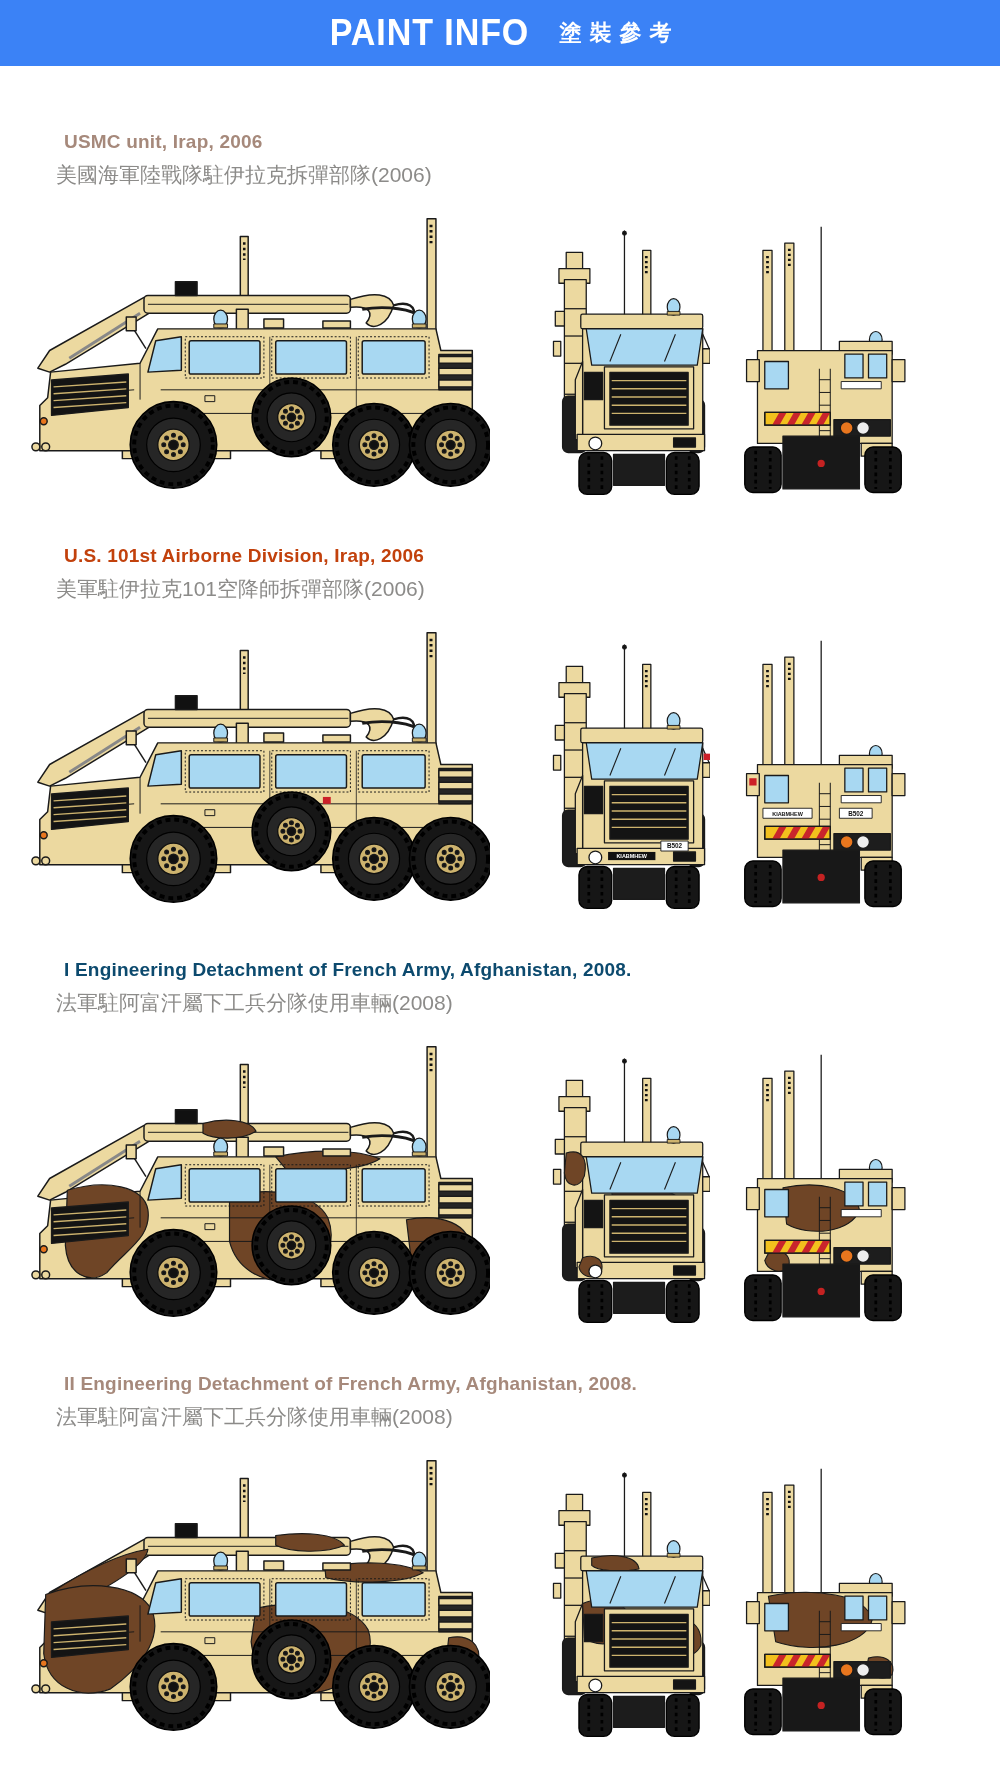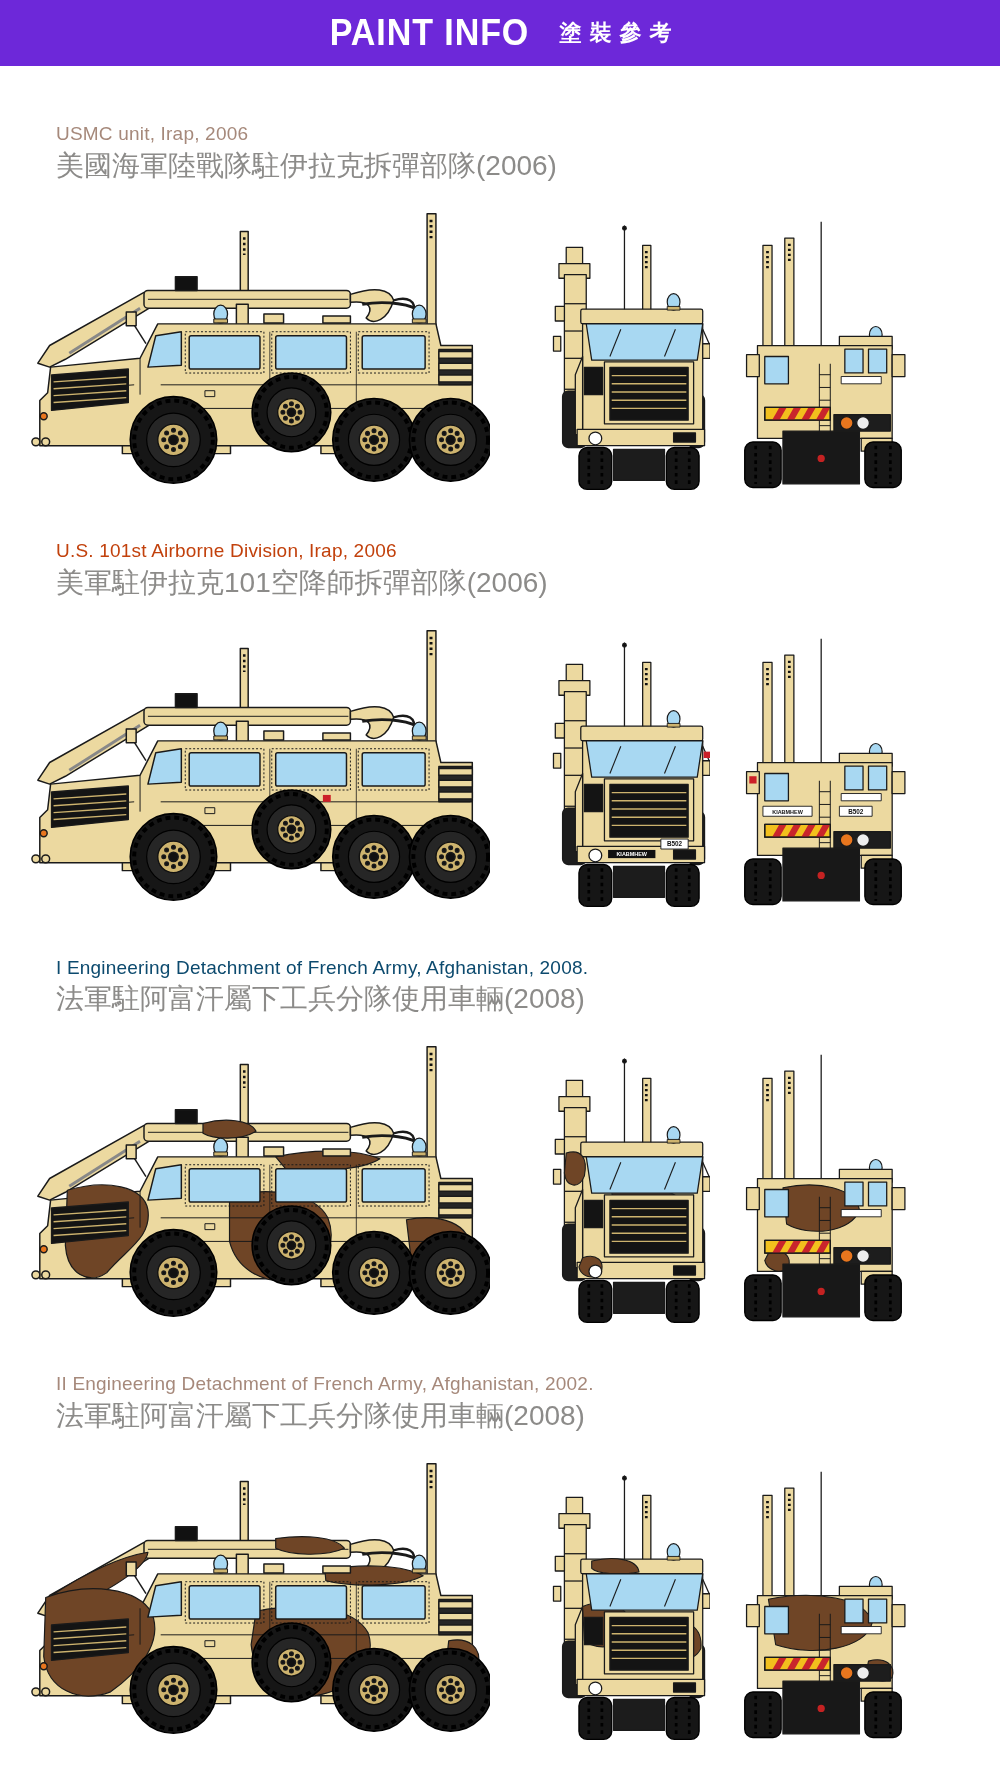--- a/index.html
+++ b/index.html
@@ -3,33 +3,33 @@
 <meta charset="utf-8">
 <style>
   html,body{margin:0;padding:0;background:#ffffff;}
   body{width:1000px;height:1773px;position:relative;font-family:"Liberation Sans",sans-serif;overflow:hidden;}
   .header-bar{width:1000px;height:66px;display:flex;align-items:center;justify-content:center;gap:22px;}
   .header-title-en{color:#fff;font-size:37px;font-weight:800;letter-spacing:1px;transform:scaleX(.92);}
   .header-title-zh{color:#fff;font-size:22px;font-weight:700;letter-spacing:8px;}
   .sheet{padding:56px 0 0 0;}
   .scheme{margin:0 0 46px 0;}
   .scheme-head{margin-left:56px;line-height:1.25;}
-  .title-en{font-size:19px;font-weight:400;letter-spacing:.2px;margin:0;}
-  .title-zh{font-size:28px;margin-top:2px;}
+  .title-en{font-size:19px;font-weight:700;letter-spacing:.2px;margin:8px;}
+  .title-zh{font-size:21px;margin-top:2px;}
   .views{display:flex;align-items:flex-end;margin-left:28px;margin-top:8px;height:302px;}
   .view{display:block;}
   .view svg{display:block;}
   .view-side{width:462px;}
   .view-front{width:182px;margin-left:38px;}
   .view-rear{width:182px;margin-left:22px;}
 </style>
 </head>
 <body>
 
-<header class="header-bar" style="background: #6d28d9;">
+<header class="header-bar" style="background: #3b82f6;">
   <span class="header-title-en">PAINT INFO</span>
   <span class="header-title-zh">塗裝參考</span>
 </header>
 
 <main class="sheet">
 
   <section class="scheme">
     <div class="scheme-head">
       <h2 class="title-en" style="color: rgb(166, 137, 123);">USMC unit, Irap, 2006</h2>
       <div class="title-zh" style="color: rgb(140, 139, 137);">美國海軍陸戰隊駐伊拉克拆彈部隊(2006)</div>
@@ -947,21 +947,21 @@
     <line x1="174" y1="248" x2="174" y2="290" stroke="#000" stroke-width="3" stroke-dasharray="4 4"></line>
   </g>
   </g>
           </svg>
         </div>
     </div>
   </section>
 
   <section class="scheme">
     <div class="scheme-head">
-      <h2 class="title-en" style="color: rgb(166, 137, 123);">II Engineering Detachment of French Army, Afghanistan, 2002.</h2>
+      <h2 class="title-en" style="color: rgb(166, 137, 123);">II Engineering Detachment of French Army, Afghanistan, 2008.</h2>
       <div class="title-zh" style="color: rgb(140, 139, 137);">法軍駐阿富汗屬下工兵分隊使用車輛(2008)</div>
     </div>
     <div class="views">
       <div class="view view-side">
           <svg viewBox="0 0 470 300" width="462" height="295" role="img">
   <g stroke="#1a1a1a" stroke-width="1.5" stroke-linejoin="round">
     <g>
       <rect x="406" y="16" width="9" height="116" fill="#ecd9a0"></rect>
       <line x1="410" y1="22" x2="410" y2="44" stroke="#111" stroke-width="3" stroke-dasharray="2.5 3"></line>
     </g>

